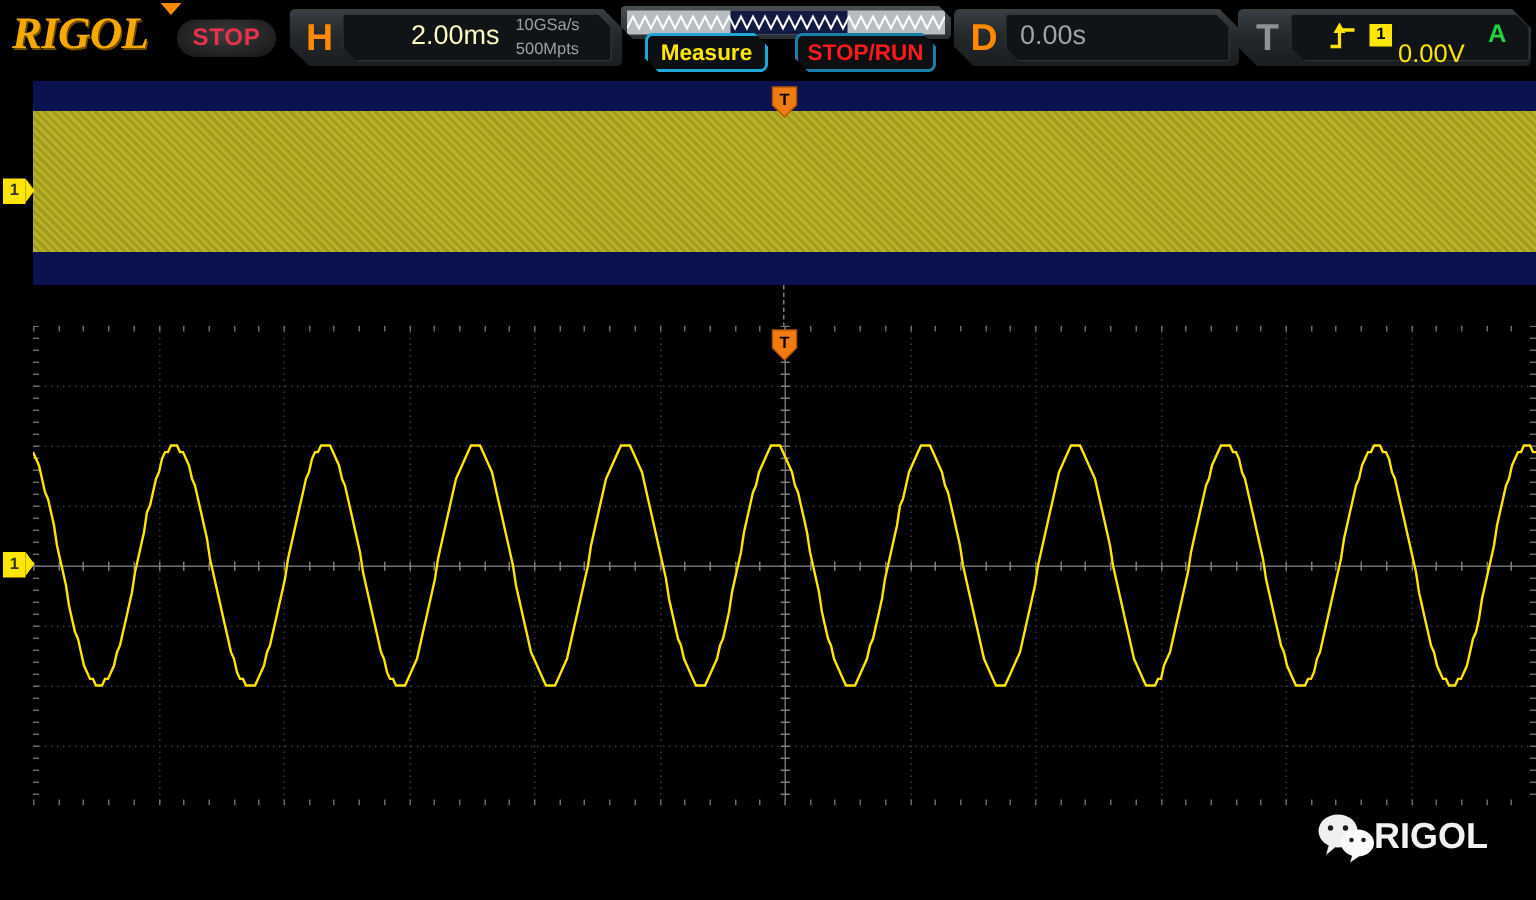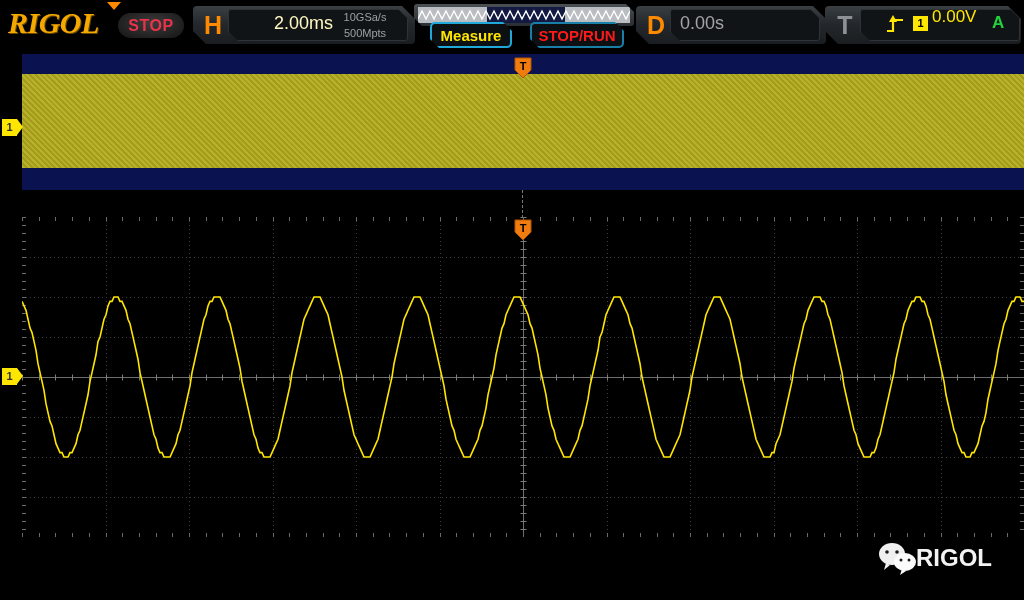--- a/index.html
+++ b/index.html
@@ -159,21 +159,21 @@
   }
   #t-edge { position: absolute; left: 886px; top: 15px; }
   #t-ch {
     position: absolute; left: 913px; top: 16px;
     width: 15px; height: 15px;
     background: #ffe600; color: #000;
     font-size: 11px; font-weight: bold;
     text-align: center; line-height: 15px;
   }
   #t-level {
-    position: absolute; left: 932px; top: 7px;
+    position: absolute; left: 932px; top: 26px;
     color: #ffe600; font-size: 17px;
   }
   #t-mode {
     position: absolute; left: 992px; top: 13px;
     color: #22d13c; font-size: 17px; font-weight: bold;
   }
 
   
   #mainview {
     position: absolute; left: 22px; top: 54px;

